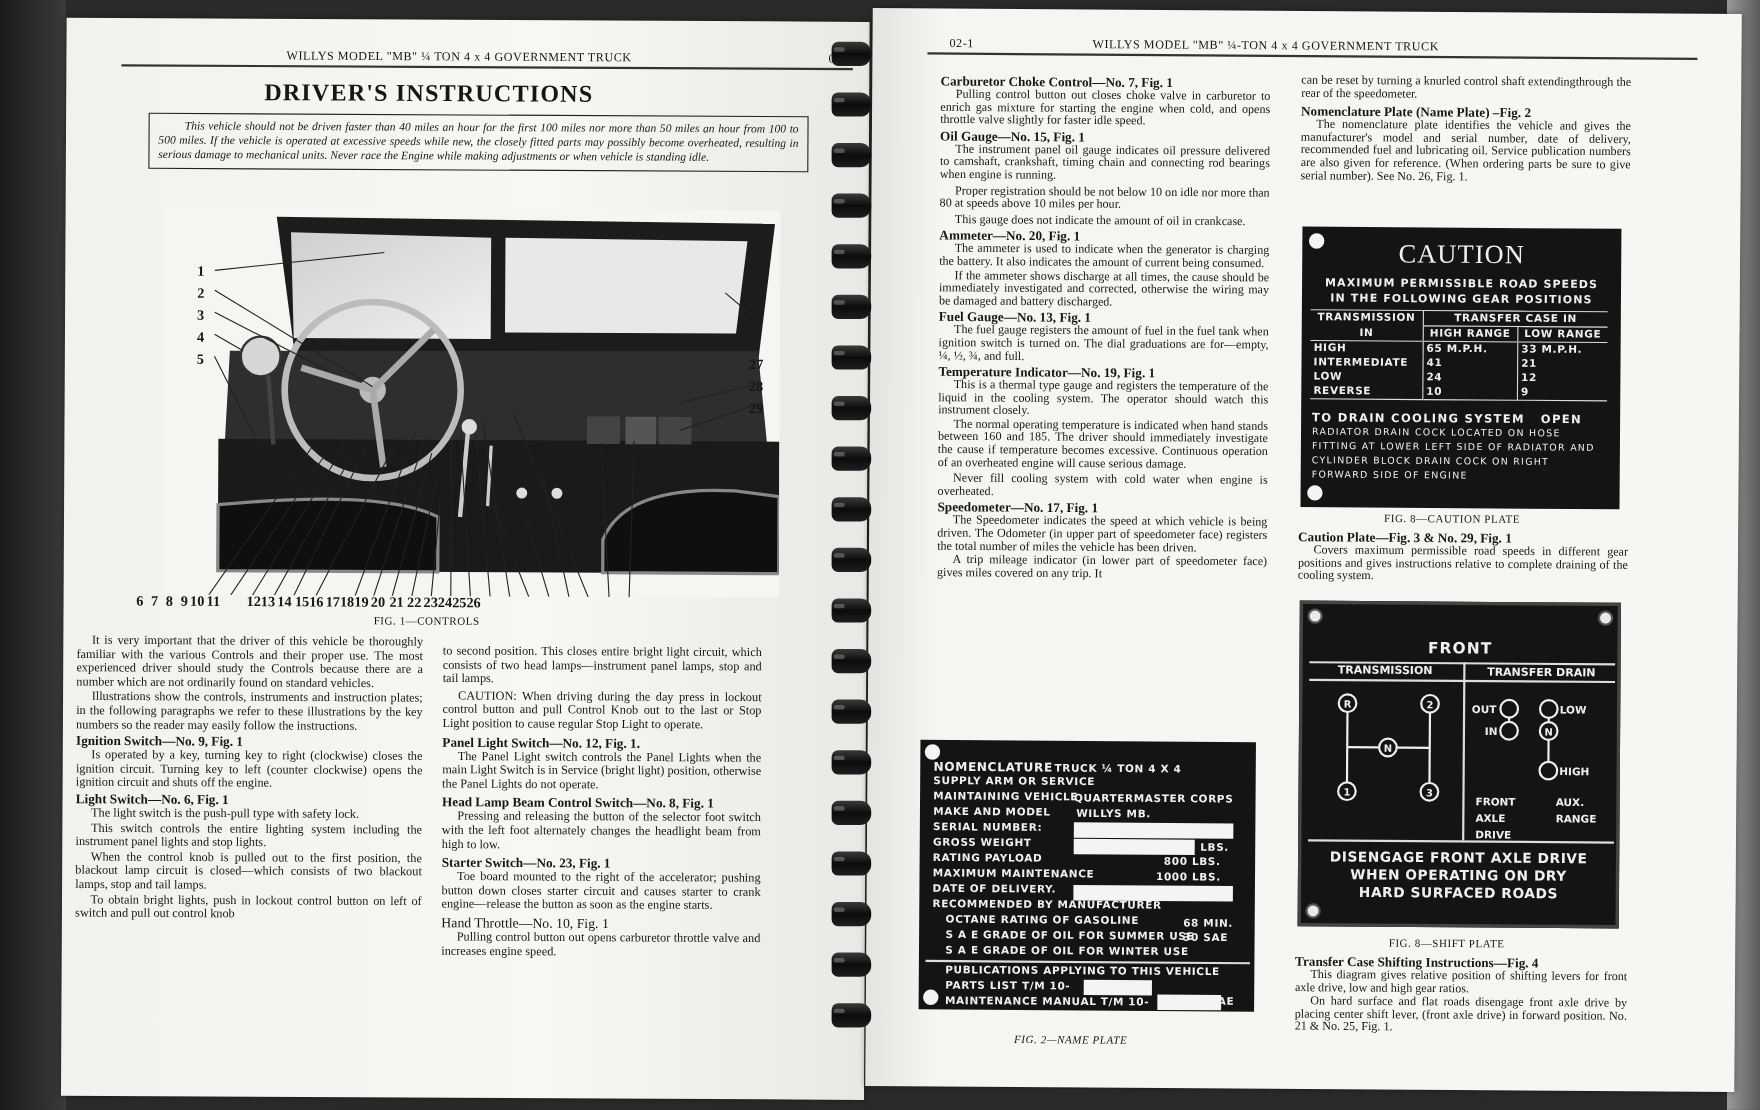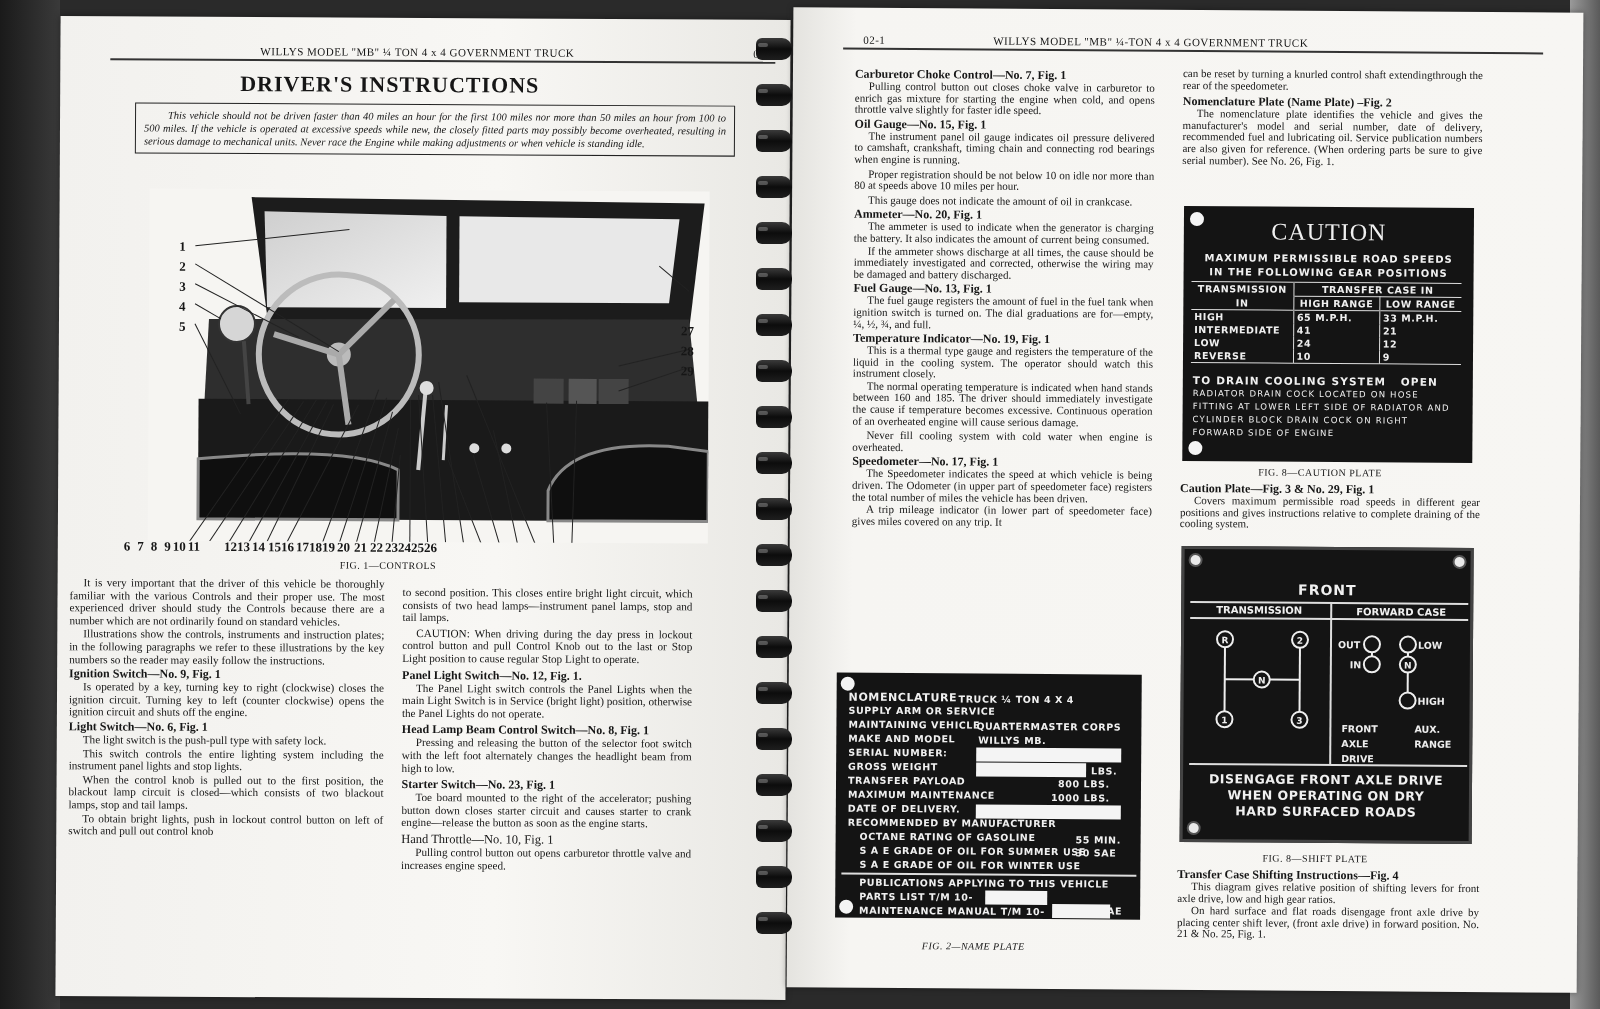--- a/index.html
+++ b/index.html
@@ -245,29 +245,29 @@
     <div class="np-row" style="left:12px;top:32px;">SUPPLY ARM OR SERVICE</div>
     <div class="np-row" style="left:12px;top:46px;">MAINTAINING VEHICLE</div>
     <div class="np-row" style="left:140px;top:47px;">QUARTERMASTER CORPS</div>
     <div class="np-row" style="left:12px;top:60px;">MAKE AND MODEL</div>
     <div class="np-row" style="left:142px;top:61px;">WILLYS MB.</div>
     <div class="np-row" style="left:12px;top:74px;">SERIAL NUMBER:</div>
     <div class="np-blank" style="left:140px;top:74px;width:145px;"></div>
     <div class="np-row" style="left:12px;top:88px;text-align:center;">GROSS WEIGHT</div>
     <div class="np-blank" style="left:140px;top:89px;width:110px;"></div>
     <div class="np-row" style="left:255px;top:91px;">LBS.</div>
-    <div class="np-row" style="left:12px;top:102px;">TRANSFER PAYLOAD</div>
+    <div class="np-row" style="left:12px;top:102px;">RATING PAYLOAD</div>
     <div class="np-row" style="left:222px;top:104px;">800 LBS.</div>
     <div class="np-row" style="left:12px;top:116px;">MAXIMUM MAINTENANCE</div>
     <div class="np-row" style="left:215px;top:118px;">1000 LBS.</div>
     <div class="np-row" style="left:12px;top:130px;">DATE OF DELIVERY.</div>
     <div class="np-blank" style="left:140px;top:131px;width:145px;"></div>
     <div class="np-row" style="left:12px;top:144px;">RECOMMENDED BY MANUFACTURER</div>
     <div class="np-row" style="left:24px;top:158px;">OCTANE RATING OF GASOLINE</div>
-    <div class="np-row" style="left:240px;top:160px;">55 MIN.</div>
+    <div class="np-row" style="left:240px;top:160px;">68 MIN.</div>
     <div class="np-row" style="left:24px;top:172px;">S A E GRADE OF OIL FOR SUMMER USE</div>
     <div class="np-row" style="left:240px;top:173px;">30 SAE</div>
     <div class="np-row" style="left:24px;top:186px;">S A E GRADE OF OIL FOR WINTER USE</div>
     <div class="np-row" style="left:235px;top:187px;margin-top:44px;">10W SAE</div>
     <div style="position:absolute;left:6px;top:200px;width:295px;height:1.5px;background:#ddd;"></div>
     <div class="np-row" style="left:24px;top:204px;">PUBLICATIONS APPLYING TO THIS VEHICLE</div>
     <div class="np-row" style="left:24px;top:218px;">PARTS LIST T/M 10-</div>
     <div class="np-blank" style="left:150px;top:217px;width:62px;"></div>
     <div class="np-row" style="left:24px;top:232px;">MAINTENANCE MANUAL T/M 10-</div>
     <div class="np-blank" style="left:217px;top:230px;width:58px;"></div>
@@ -335,21 +335,21 @@
   <div class="plate" style="left:392px;top:536px;width:292px;height:296px;border:3px solid #444;">
     <div class="hole" style="left:4px;top:4px;background:#eaeaea;border:2px solid #555;"></div>
     <div class="hole" style="right:4px;top:4px;background:#eaeaea;border:2px solid #555;"></div>
     <div class="hole" style="left:4px;bottom:4px;background:#eaeaea;border:2px solid #555;"></div>
     <div style="position:absolute;width:100%;top:32px;text-align:center;font-size:14px;letter-spacing:1px;">FRONT</div>
     <div style="position:absolute;left:6px;top:52px;width:278px;height:1.5px;background:#ddd;"></div>
     <div style="position:absolute;left:6px;top:68px;width:278px;height:1.5px;background:#ddd;"></div>
     <div style="position:absolute;left:146px;top:52px;width:1.5px;height:162px;background:#ddd;"></div>
     <div style="position:absolute;left:6px;top:214px;width:278px;height:1.5px;background:#ddd;"></div>
     <div style="position:absolute;left:10px;top:55px;width:130px;text-align:center;font-size:10px;">TRANSMISSION</div>
-    <div style="position:absolute;left:152px;top:56px;width:130px;text-align:center;font-size:10px;">FORWARD CASE</div>
+    <div style="position:absolute;left:152px;top:56px;width:130px;text-align:center;font-size:10px;">TRANSFER DRAIN</div>
     <svg style="position:absolute;left:6px;top:70px;" width="278" height="144">
       <g stroke="#eee" stroke-width="2" fill="none">
         <line x1="35" y1="25" x2="35" y2="95"></line>
         <line x1="110" y1="25" x2="110" y2="95"></line>
         <line x1="35" y1="60" x2="110" y2="60"></line>
         <circle cx="35" cy="20" r="8" fill="#141414"></circle>
         <circle cx="110" cy="20" r="8" fill="#141414"></circle>
         <circle cx="72" cy="60" r="8" fill="#141414"></circle>
         <circle cx="35" cy="100" r="8" fill="#141414"></circle>
         <circle cx="110" cy="100" r="8" fill="#141414"></circle>

